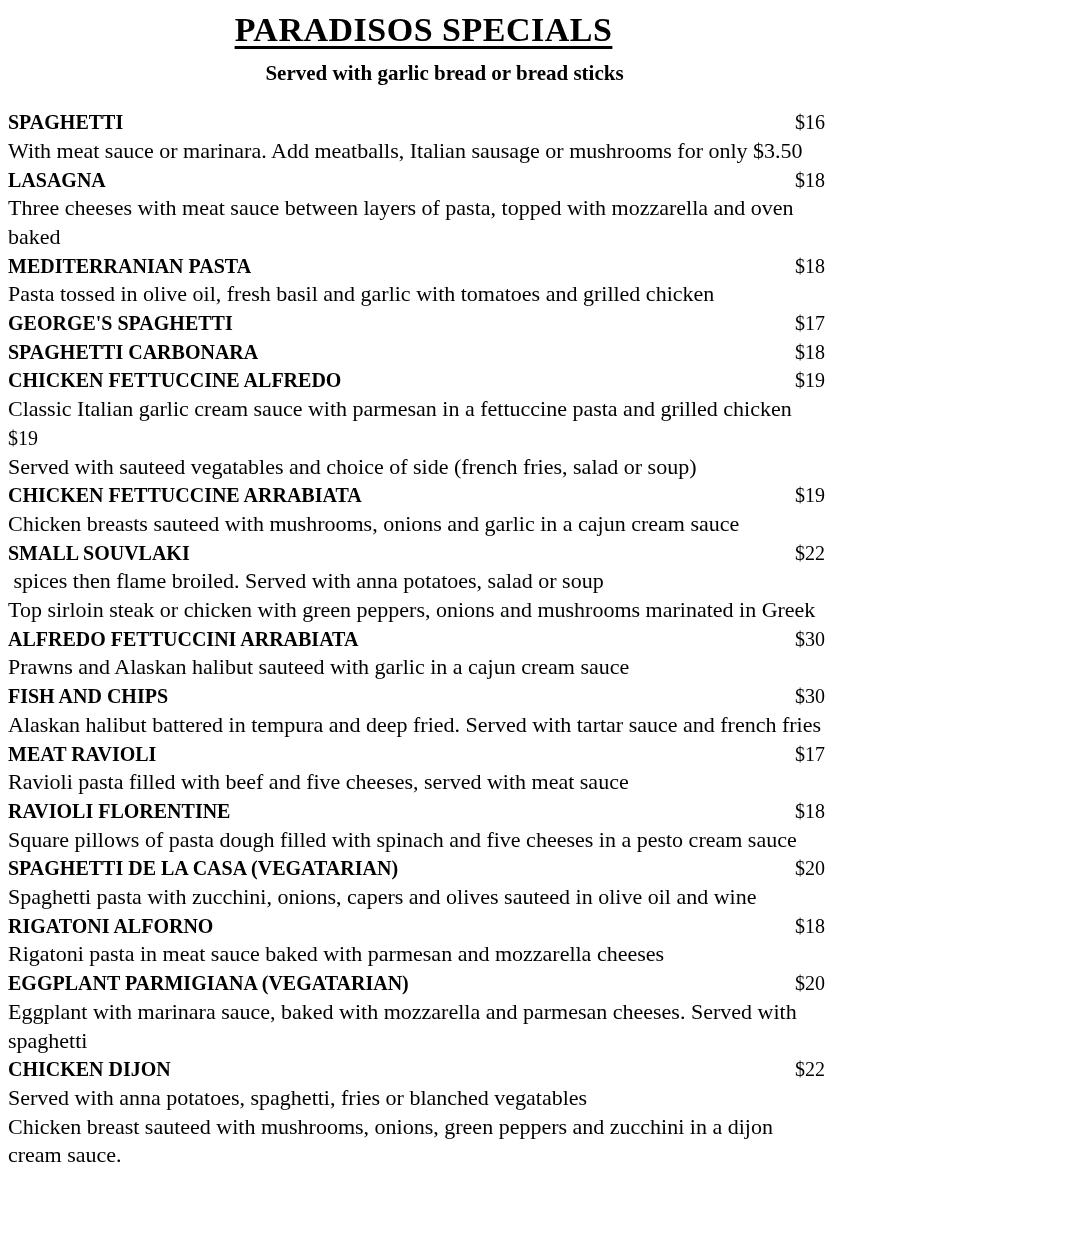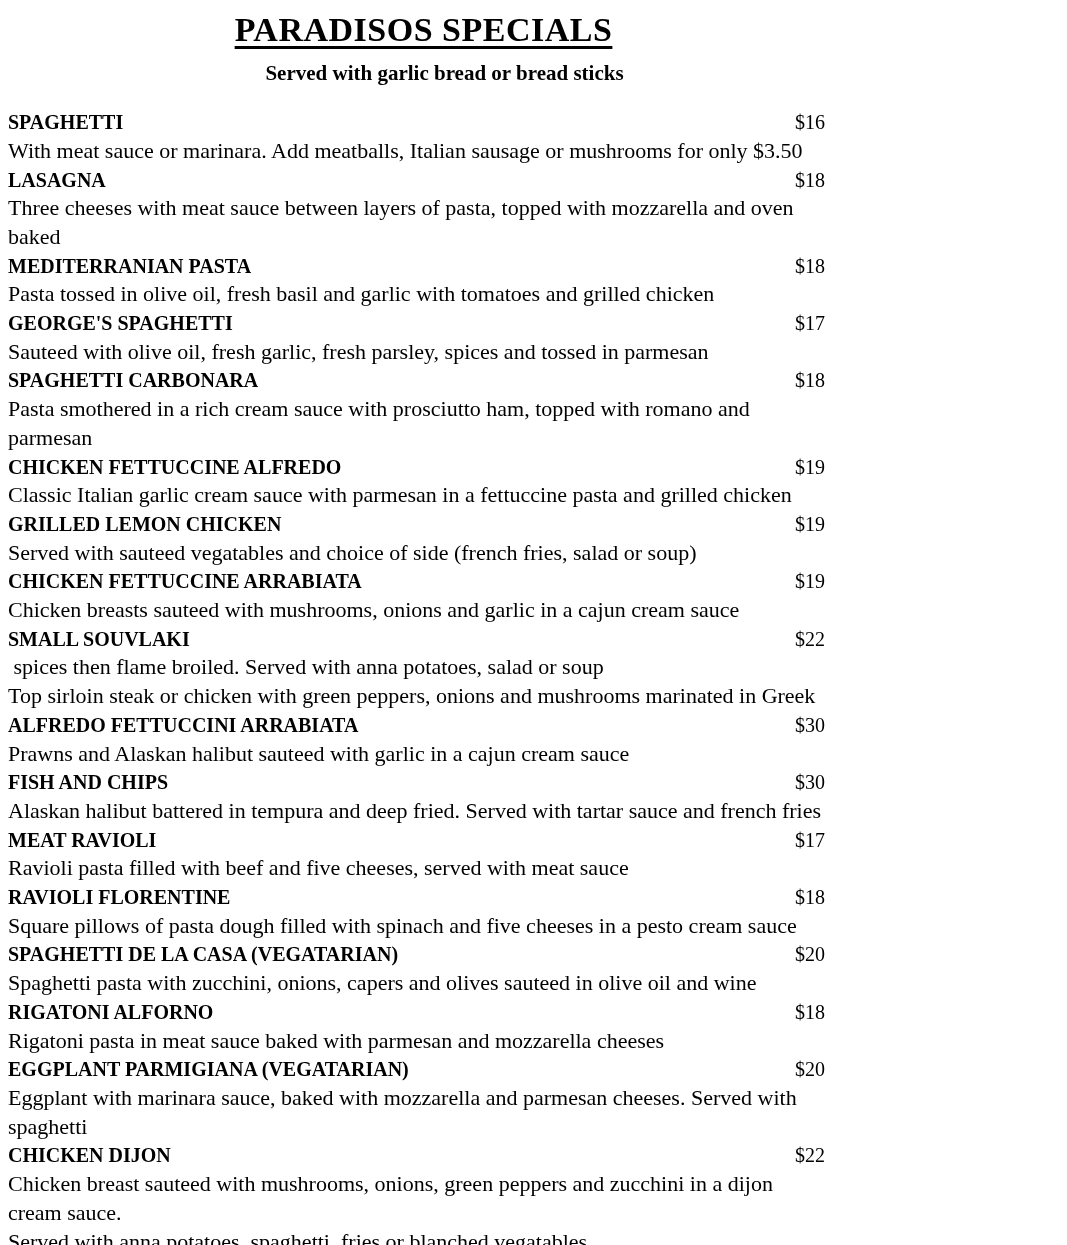--- a/index.html
+++ b/index.html
@@ -111,48 +111,41 @@
     <div class="item-desc">
           <div>Pasta tossed in olive oil, fresh basil and garlic with tomatoes and grilled chicken</div>
         </div>
   </section>
 
   <section class="item">
     <div class="item-row">
       <span class="item-name">GEORGE'S SPAGHETTI</span>
       <span class="item-price">$17</span>
     </div>
-    <div class="item-desc">
-          <div>Sauteed with olive oil, fresh garlic, fresh parsley, spices and tossed in parmesan</div>
-        </div>
   </section>
 
   <section class="item">
     <div class="item-row">
       <span class="item-name">SPAGHETTI CARBONARA</span>
       <span class="item-price">$18</span>
     </div>
-    <div class="item-desc">
-          <div>Pasta smothered in a rich cream sauce with prosciutto ham, topped with romano and parmesan</div>
-        </div>
   </section>
 
   <section class="item">
     <div class="item-row">
       <span class="item-name">CHICKEN FETTUCCINE ALFREDO</span>
       <span class="item-price">$19</span>
     </div>
     <div class="item-desc">
           <div>Classic Italian garlic cream sauce with parmesan in a fettuccine pasta and grilled chicken</div>
         </div>
   </section>
 
   <section class="item">
     <div class="item-row">
-      <span class="item-name">GRILLED LEMON CHICKEN</span>
       <span class="item-price">$19</span>
     </div>
     <div class="item-desc">
           <div>Served with sauteed vegatables and choice of side (french fries, salad or soup)</div>
         </div>
   </section>
 
   <section class="item">
     <div class="item-row">
       <span class="item-name">CHICKEN FETTUCCINE ARRABIATA</span>
@@ -243,19 +236,19 @@
           <div>Eggplant with marinara sauce, baked with mozzarella and parmesan cheeses. Served with spaghetti</div>
         </div>
   </section>
 
   <section class="item">
     <div class="item-row">
       <span class="item-name">CHICKEN DIJON</span>
       <span class="item-price">$22</span>
     </div>
     <div class="item-desc">
+          <div>Served with anna potatoes, spaghetti, fries or blanched vegatables</div>
           <div>Chicken breast sauteed with mushrooms, onions, green peppers and zucchini in a dijon cream sauce.</div>
-          <div>Served with anna potatoes, spaghetti, fries or blanched vegatables</div>
         </div>
   </section>
 </main>
 
 </div>
 
 </body></html>

